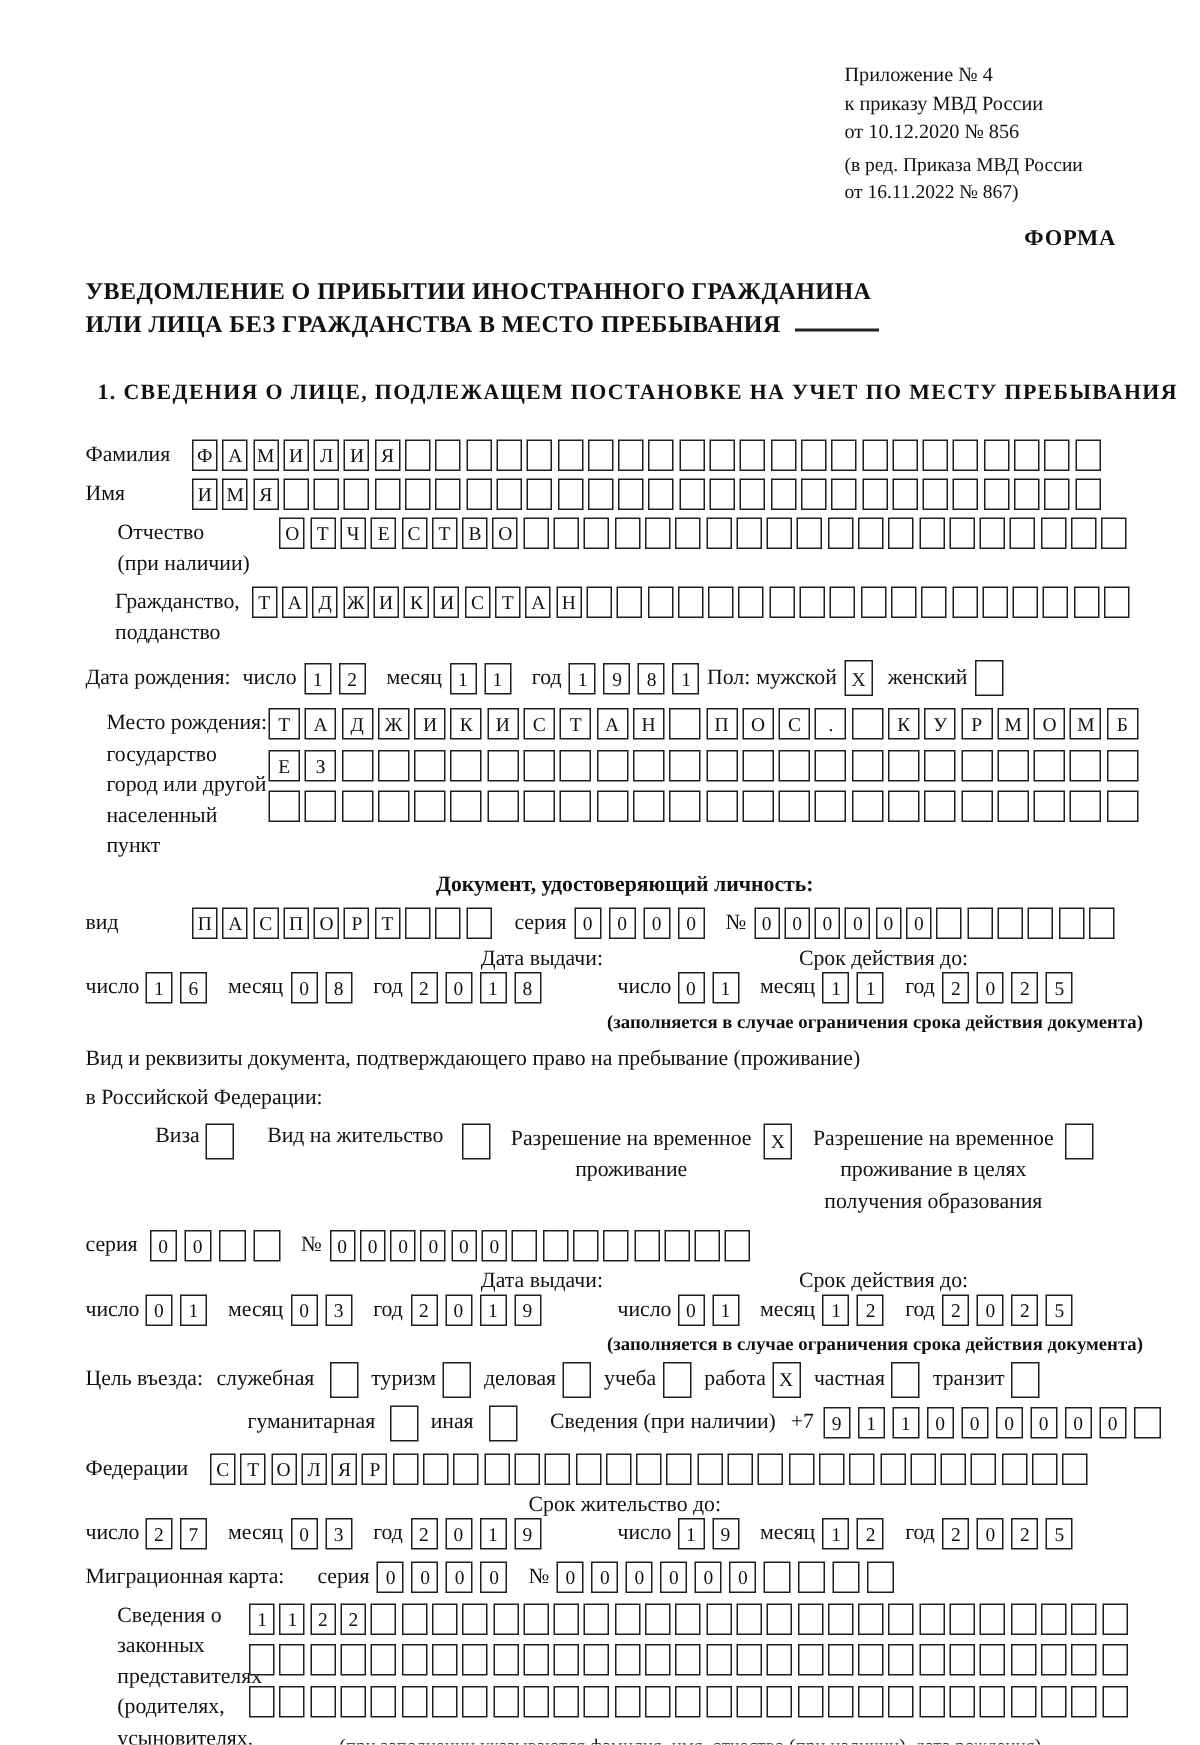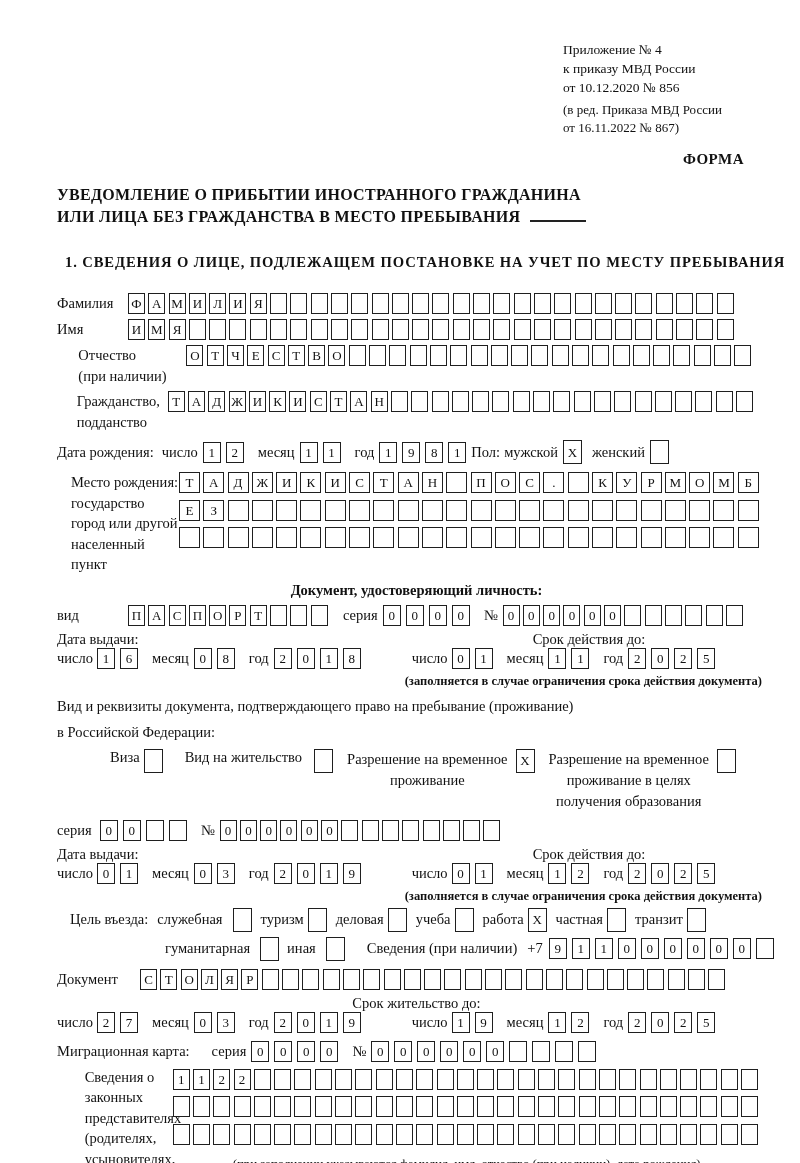--- a/index.html
+++ b/index.html
@@ -13,21 +13,21 @@
 
   .title{margin-top:16px;font-weight:bold;font-size:16px;line-height:22px;letter-spacing:0.3px;}
   .t-underline{display:inline-block;width:56px;border-bottom:2px solid #222;margin-left:10px;vertical-align:baseline;}
 
   .sect{margin-top:26px;font-weight:bold;font-size:14.6px;letter-spacing:0.9px;white-space:nowrap;margin-left:8px;}
 
   .frow{display:flex;align-items:center;margin-bottom:5px;}
   .frow.top{align-items:flex-start;justify-content:center;}
   .mt22{margin-top:22px;}
   .mt8{margin-top:8px;}
-  .mt4{margin-top:4px;margin-left:13px;}
+  .mt4{margin-top:4px;}
   .lbl{font-size:14.5px;flex:none;}
   .lbl2{font-size:14.5px;line-height:20.5px;flex:none;}
   .w71{width:71px;}
   .w91{width:91px;}
   .w108{width:108px;}
   .w83{width:83px;}
   .w88{width:88px;}
   .dlbl{font-size:14.5px;flex:none;margin:0 5px 0 9px;}
   .plbl{font-size:14.5px;flex:none;margin:0 4px 0 9px;}
 
@@ -37,21 +37,21 @@
         font-size:13px;line-height:19px;background:#fff;}
   .wcells .cell{width:19px;}
   .dg .cell{width:16px;margin-right:5px;}
   .cbx .cell{width:17px;height:22px;margin-right:0;}
   .col{display:flex;flex-direction:column;}
   .mb6{margin-bottom:6.5px;}
 
   .docline{text-align:center;font-weight:bold;font-size:14.5px;margin:7px 0 6px 0;}
 
   .dhead{display:flex;font-size:14.5px;margin-top:5px;}
-  .dh-left{width:345px;text-align:left;flex:none;}
+  .dh-left{width:345px;text-align:right;flex:none;}
   .dh-right{flex:1;text-align:center;}
   .sp46{width:46px;flex:none;}
   .note{font-size:12.5px;text-align:right;padding-right:14px;margin-top:2px;margin-bottom:4px;font-weight:bold;}
   .plain{font-size:14.5px;line-height:26px;}
 
   .opt{flex:none;text-align:center;font-size:14.5px;line-height:21px;}
   .ml4{margin-left:4px;} .ml8{margin-left:8px;} .ml10{margin-left:10px;}
   .ml12{margin-left:12px;} .ml14{margin-left:14px;} .ml22{margin-left:22px;}
   .ml6{margin-left:6px;}
   .indent2{margin-left:108px;}
@@ -585,21 +585,21 @@
         <span class="cell">0</span>
         <span class="cell">0</span>
         <span class="cell">0</span>
         <span class="cell">0</span>
         <span class="cell">0</span>
         <span class="cell"></span>
       </div>
   </div>
 
   <div class="frow mt8">
-    <div class="lbl w83">Документ</div>
+    <div class="lbl w83">Федерации</div>
     <div class="cells">
         <span class="cell">С</span>
         <span class="cell">Т</span>
         <span class="cell">О</span>
         <span class="cell">Л</span>
         <span class="cell">Я</span>
         <span class="cell">Р</span>
         <span class="cell"></span>
         <span class="cell"></span>
         <span class="cell"></span>

